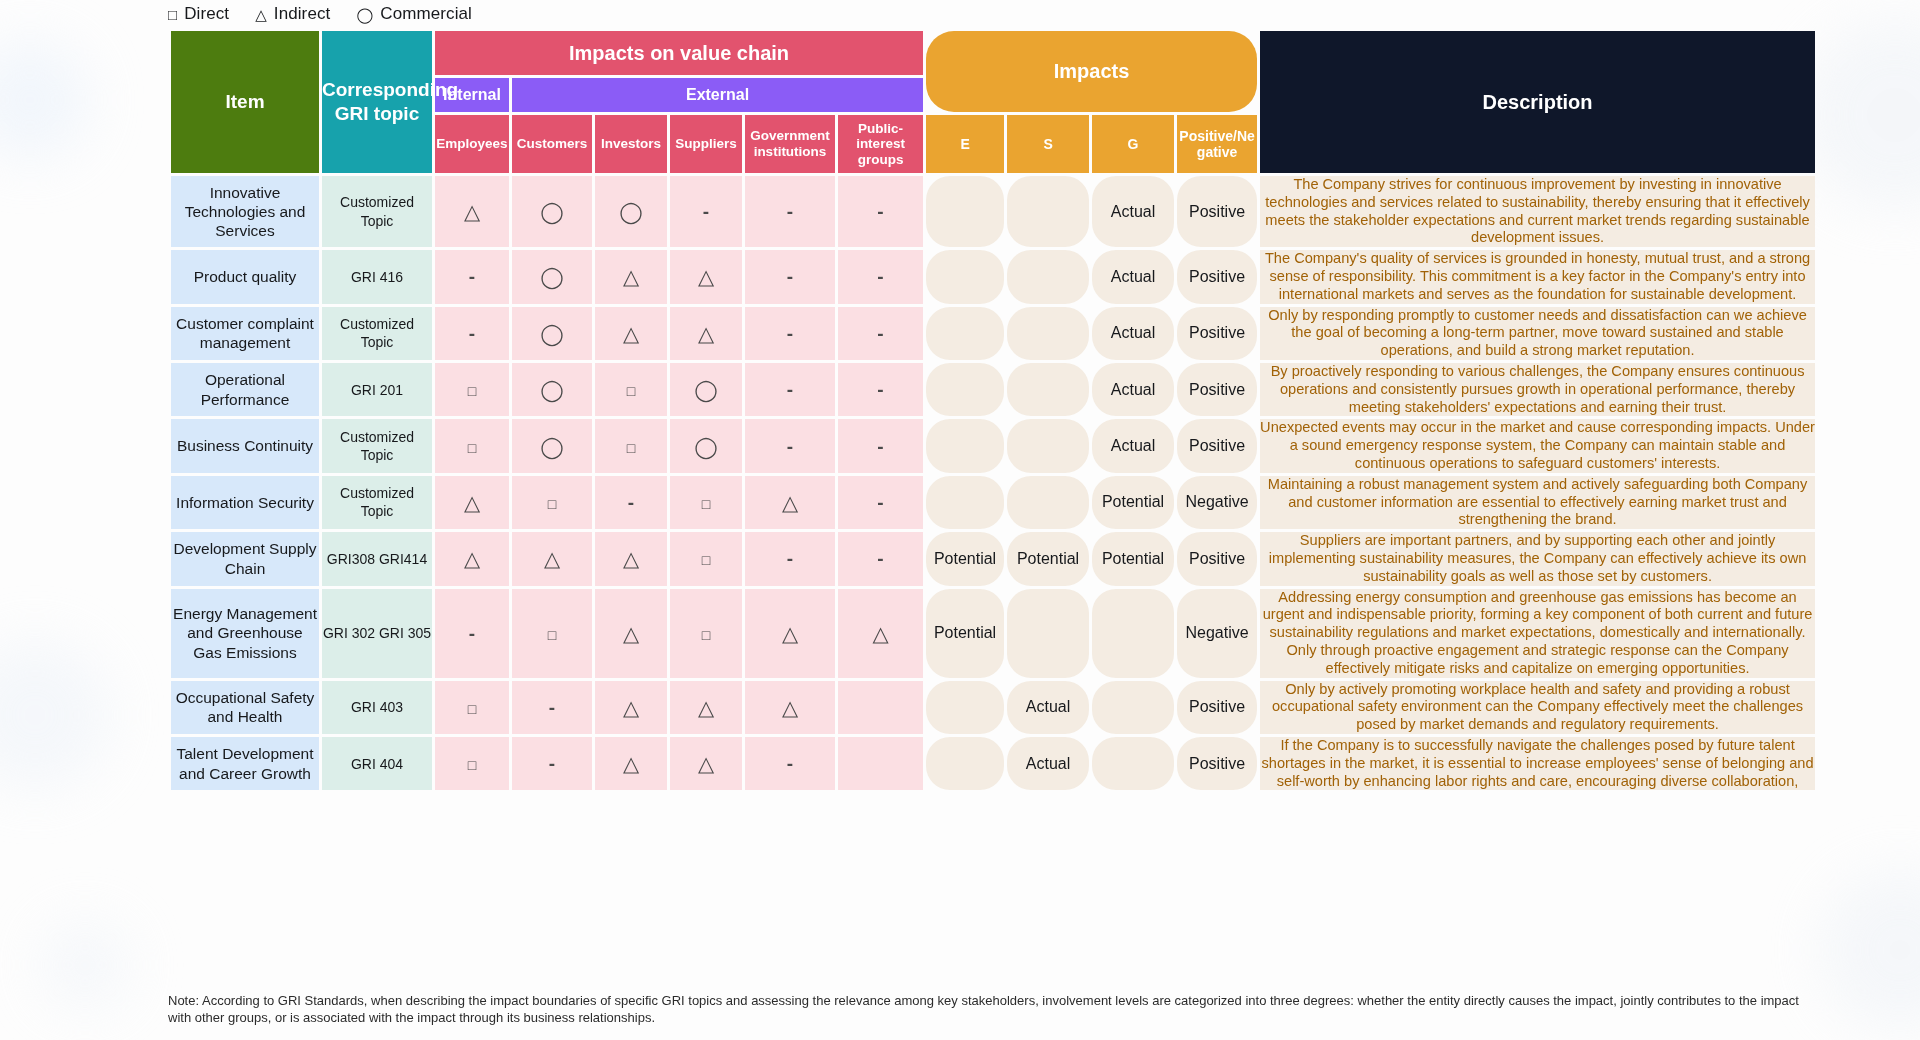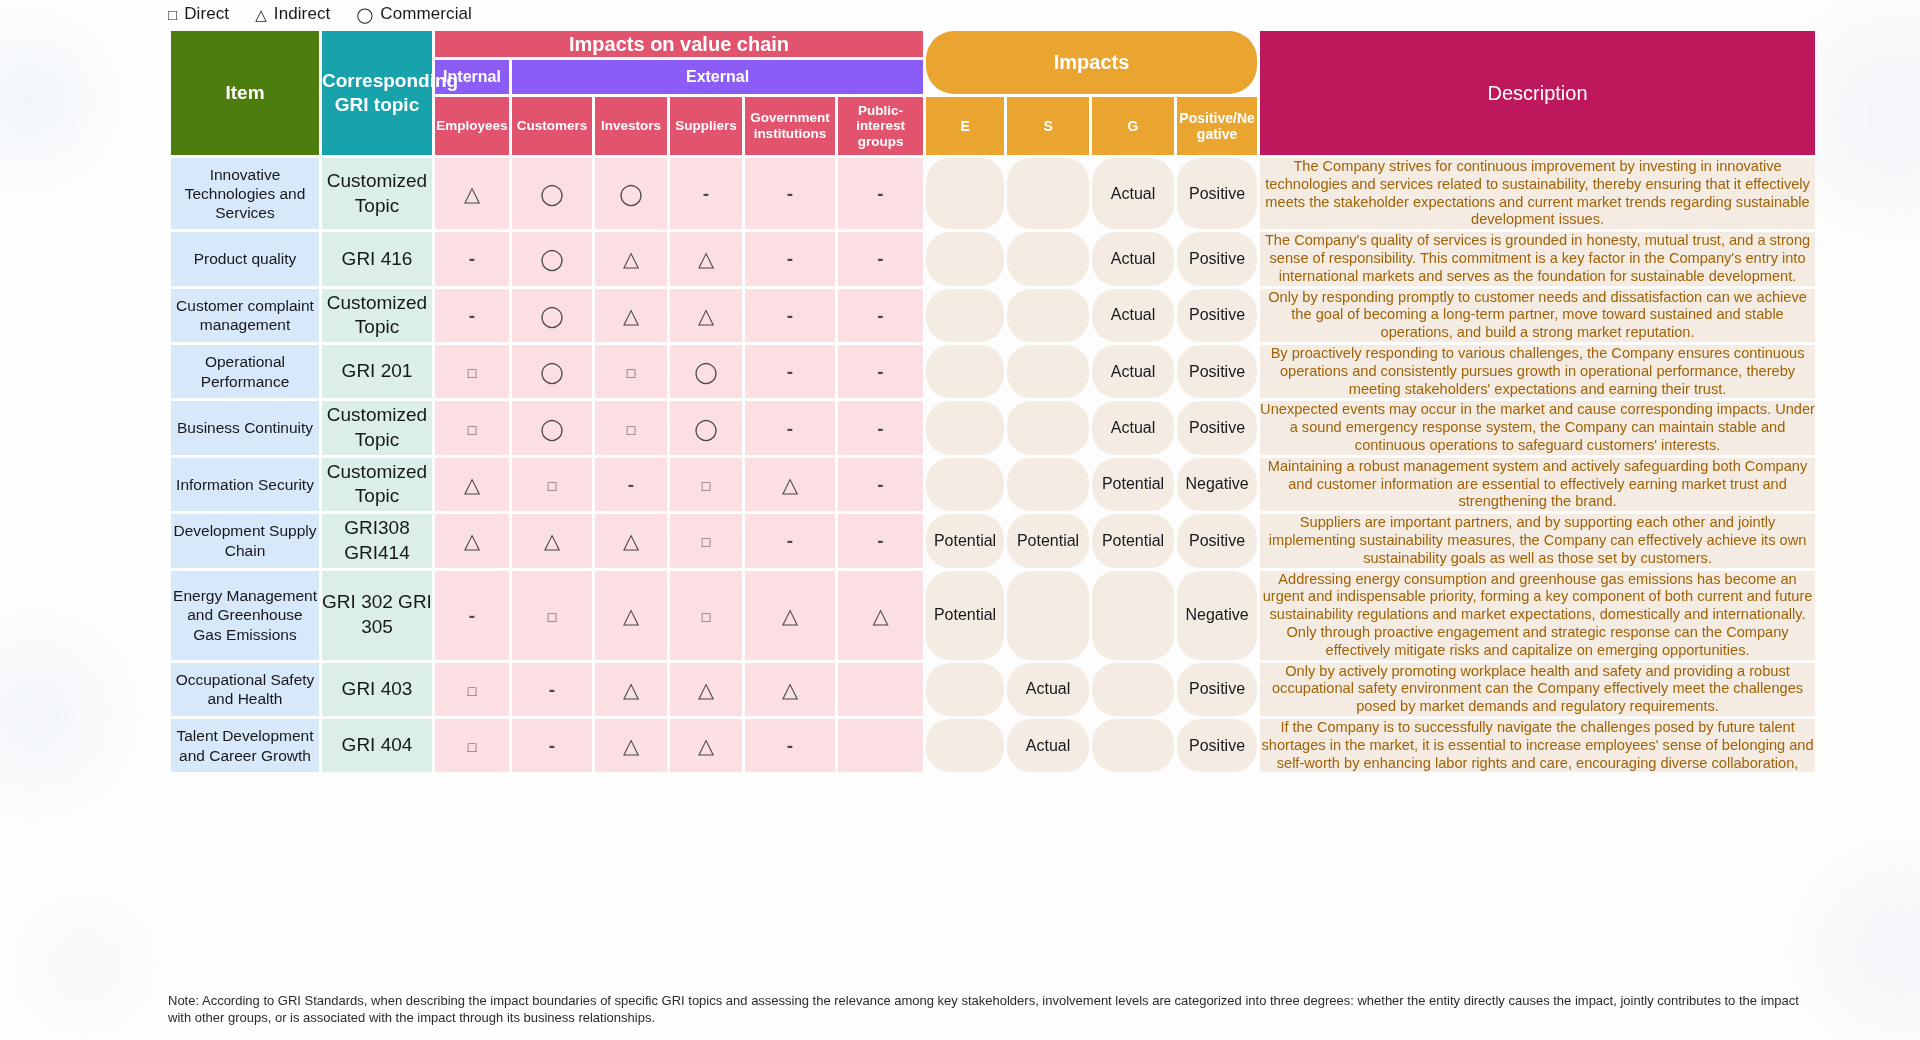--- a/index.html
+++ b/index.html
@@ -71,21 +71,21 @@
     font-weight: bold;
     width: 110px;
     line-height: 1.25;
     padding: 0 4px;
   }
   th.vc-top {
     background: #e2536e;
     color: #fff;
     font-size: 20px;
     font-weight: bold;
-    height: 26px;
+    height: 44px;
   }
   th.vc-mid {
     background: #8b5cf6;
     color: #fff;
     font-size: 16px;
     font-weight: bold;
     height: 34px;
   }
   th.vc-sub {
     background: #e2536e;
@@ -108,38 +108,38 @@
     background: #eaa430;
     color: #fff;
     font-size: 14px;
     font-weight: bold;
     height: 58px;
     line-height: 1.15;
     padding: 0 2px;
     word-wrap: break-word;
   }
   th.desc-head {
-    background: #be185d;
+    background: #0f172a;
     color: #fff;
     font-size: 20px;
-    font-weight: normal;
+    font-weight: bold;
   }
 
   
   td.c-item {
     background: #d7e8fa;
     color: #17191c;
     font-size: 15.5px;
     line-height: 1.25;
     padding: 6px 5px;
   }
   td.c-gri {
     background: #dceee9;
     color: #17191c;
-    font-size: 19px;
+    font-size: 14px;
     line-height: 1.3;
     padding: 6px 4px;
   }
   td.c-mark {
     background: #fbdfe3;
     color: #3a3a3a;
     font-size: 19px;
     line-height: 1;
   }
   td.c-mark .sym { display: inline-block; color: #4a4a4a; }

